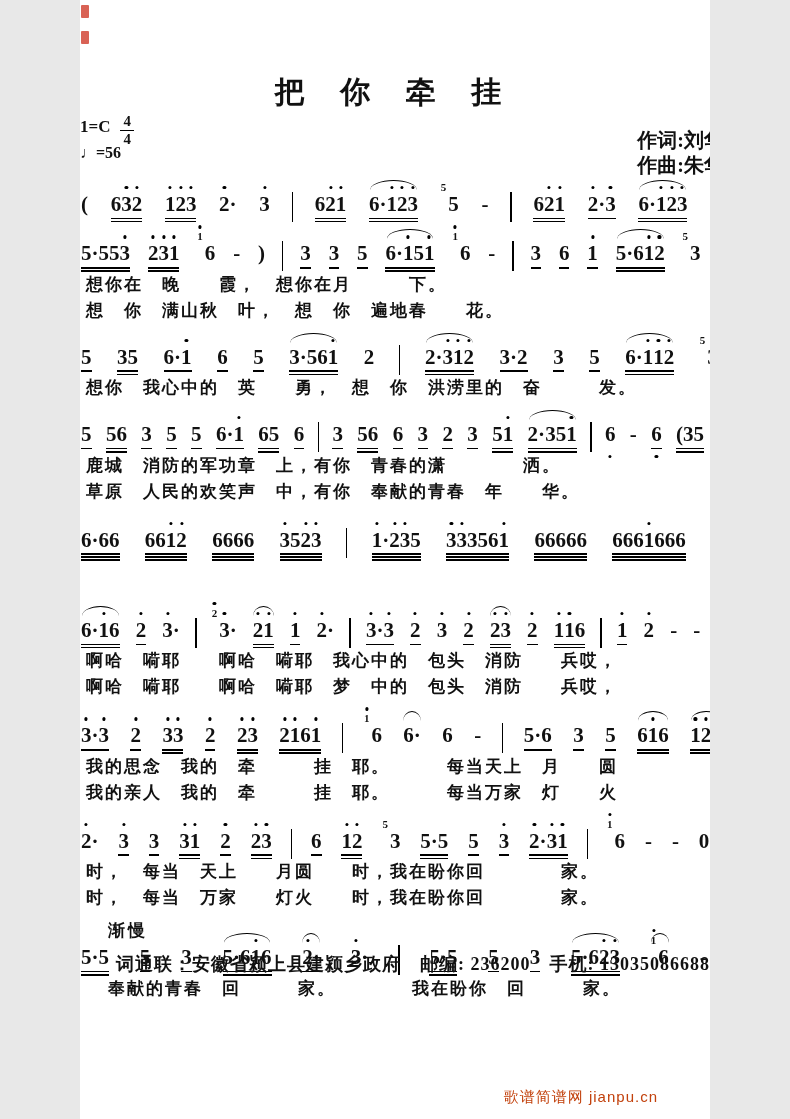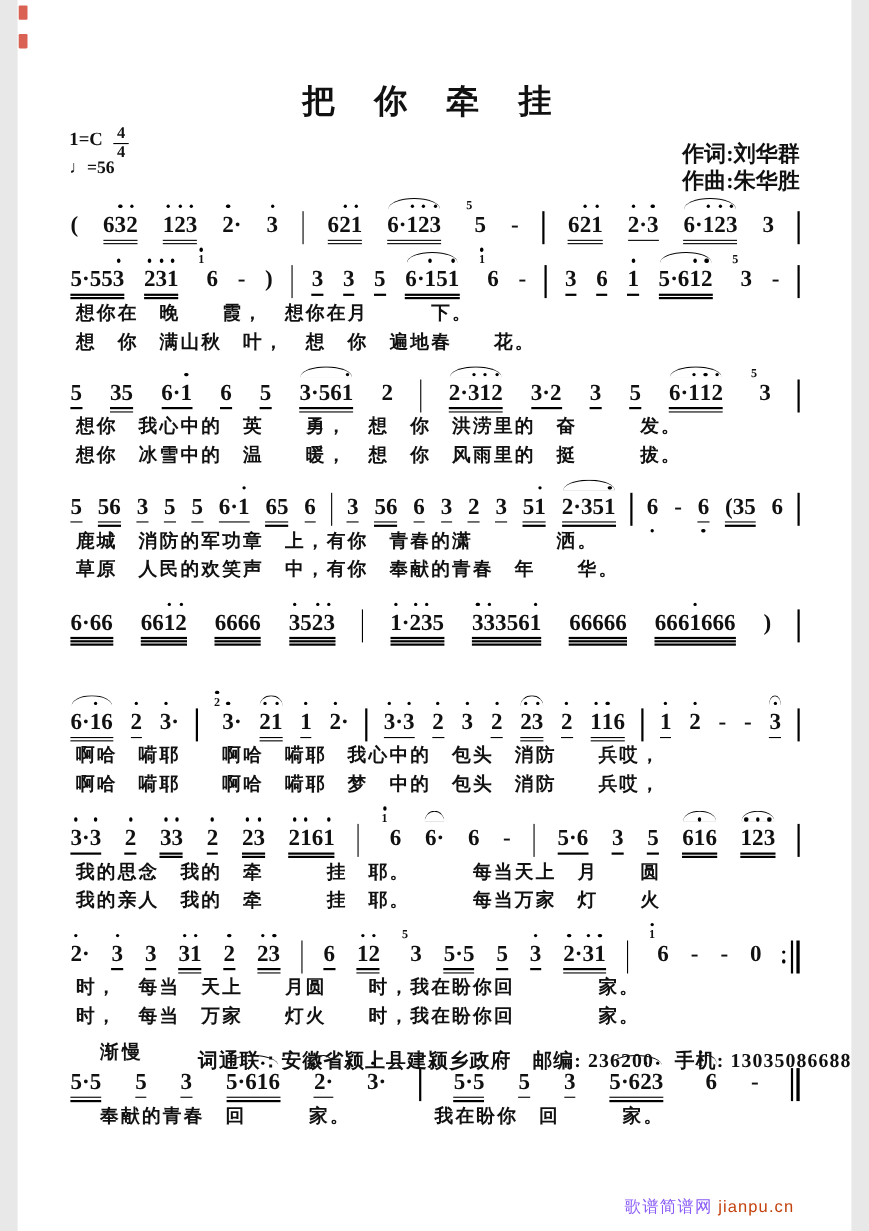--- a/index.html
+++ b/index.html
@@ -1,16 +1,16 @@
 <!DOCTYPE html>
 <html><head>
 <meta charset="utf-8">
 <style>
   html,body{margin:0;padding:0;background:#e8e8e8;}
-  .page{position:relative;width:758px;height:1119px;margin:0 auto;background:#ffffff;overflow:hidden;
+  .page{position:relative;width:630px;height:1119px;margin:0 auto;background:#ffffff;overflow:hidden;
         font-family:"Liberation Serif","DejaVu Serif",serif;color:#111;}
   
   .stamp{position:absolute;left:1px;width:8px;height:13px;background:#cf3b2a;opacity:.8;border-radius:1px;}
   .s1{top:5px}.s2{top:31px}
   
   .title{margin:0;padding-top:72px;text-align:center;font-size:30px;font-weight:bold;letter-spacing:14px;white-space:nowrap;}
   .meta{position:relative;width:664px;margin:4px auto 0;height:58px;}
   .key{position:absolute;left:0;top:0;font-size:17px;font-weight:bold;display:flex;align-items:flex-start;gap:10px;}
   .frac{display:inline-flex;flex-direction:column;align-items:center;font-size:15px;line-height:1.1;font-weight:bold;margin-top:-4px;}
   .frac .ftop{border-bottom:1.4px solid #000;padding:0 3px;}
@@ -40,21 +40,21 @@
   .tempo{font-size:17px;font-weight:bold;letter-spacing:3px;margin:8px 0 -10px 28px;}
   .b1{margin-top:4px}.b2{margin-top:6px}.b3{margin-top:8px}.b4{margin-top:8px}
   .b5{margin-top:10px}.b6{margin-top:44px}.b7{margin-top:10px}.b8{margin-top:10px}.b9{margin-top:2px}
   .b2 .lyric{}
   .b9 .lyric{margin-left:28px;}
   
   .contact{position:absolute;left:0;right:0;top:950px;text-align:right;font-weight:bold;
            font-size:18px;line-height:29px;letter-spacing:1px;}
   .watermark{position:absolute;right:52px;top:1088px;font-size:15px;letter-spacing:1px;
              font-family:"Liberation Sans","DejaVu Sans",sans-serif;}
-  .wm-site{color:#8b5cf6;}
+  .wm-site{color:#c2410c;}
   .wm-domain{color:#c2410c;}
 </style>
 </head>
 <body>
 
 <div class="page">
   <span class="stamp s1"></span>
   <span class="stamp s2"></span>
 
   <h1 class="title">把 你 牵 挂</h1>
@@ -418,21 +418,20 @@
             <div class="nums">
               <span class="grace"><span class="ch">5</span></span>
               <span class="ch">3</span>
             </div>
           </div>
           <div class="barwrap">
             <div class="bl thin"></div>
           </div>
         </div>
         <div class="lyric">想你　我心中的　英　　勇，　想　你　洪涝里的　奋　　　发。</div>
-        <div class="lyric">想你　冰雪中的　温　　暖，　想　你　风雨里的　挺　　　拔。</div>
       </div>
       <div class="block b4">
         <div class="notes-line">
           <div class="tok">
             <div class="nums">
               <span class="ch">5</span>
             </div>
             <div class="ul"></div>
           </div>
           <div class="tok">

